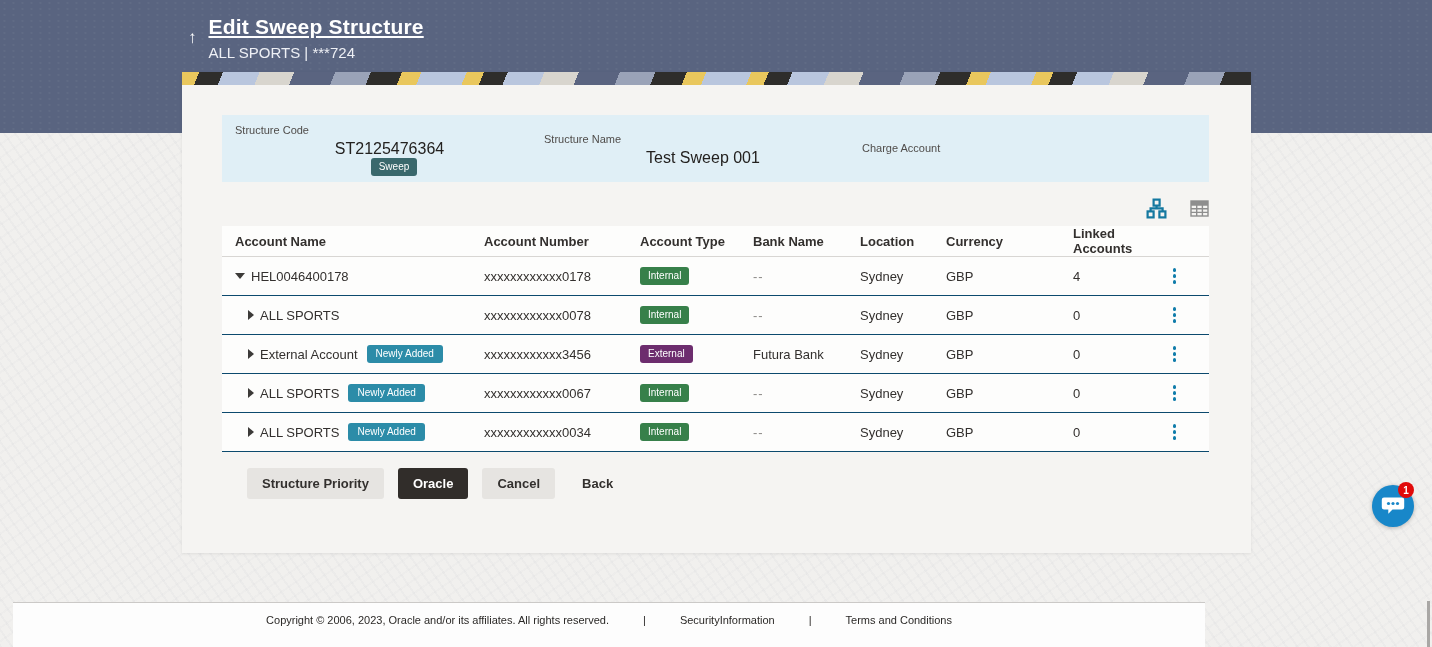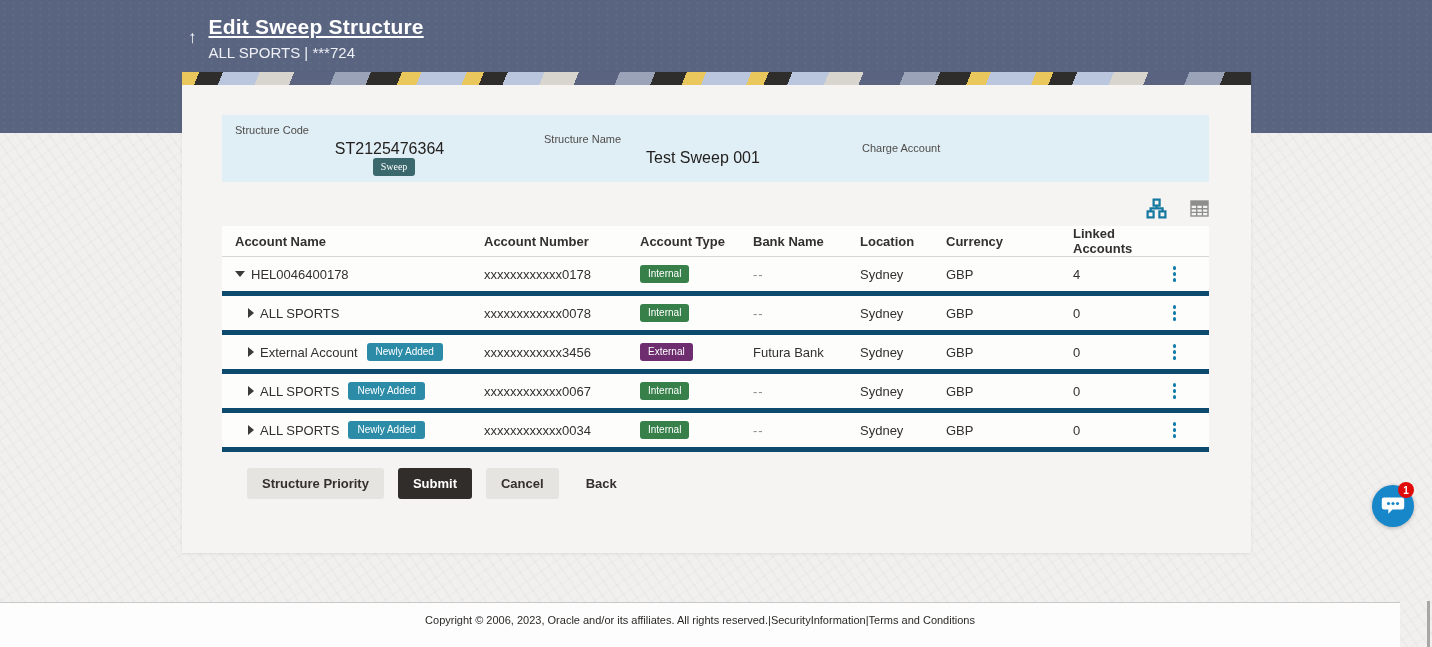--- a/index.html
+++ b/index.html
@@ -48,34 +48,34 @@
   .sfield.f1 { width:322px; padding-left:13px; }
   .sfield.f2 { width:318px; }
   .sfield.f3 { flex:1; }
   .flabel { font-size:11px; color:#4f4c4a; margin-bottom:4px; }
   .fvalue-row { display:flex; align-items:center;flex-direction:column; }
   .fvalue { font-size:16px; color:#23211f; }
   .badge {
     display:inline-block; color:#fff; font-size:10px; line-height:1;
     padding:4px 8px; border-radius:3px; white-space:nowrap;
   }
-  .badge.sweep { background:#3a686c; margin-left:9px;font-family:Liberation Serif, serif; }
+  .badge.sweep { background:#3a686c; margin-left:9px; }
 
   
   .view-toggle {
     margin:15px 42px 0 40px; display:flex; justify-content:flex-end;
     align-items:center; gap:23px; height:22px;
   }
   .view-toggle .icon-btn { cursor:pointer; display:inline-flex; }
 
   
   .table { margin:7px 42px 0 40px; background:#fdfdfc; }
   .thead, .trow { display:flex; align-items:center; }
   .thead { height:31px; border-bottom:1px solid #d8d6d3; background:#fdfdfc; }
-  .trow { height:39px; border-bottom:5px solid #0c4a6e; background:#fdfdfc; }
+  .trow { height:39px; border-bottom:1px solid #0c4a6e; background:#fdfdfc; }
   .c { font-size:13px; color:#33302e; display:flex; align-items:center; }
   .thead .c { font-weight:bold; font-size:13px; }
   .c.name { width:262px; padding-left:13px; }
   .trow .c.name.lvl1 { padding-left:26px; }
   .c.num { width:156px; }
   .c.type { width:113px; }
   .c.bank { width:107px; }
   .c.loc { width:86px; }
   .c.cur { width:91px; }
   .c.linked { width:130px;padding-left:36px; }
@@ -111,23 +111,23 @@
     box-shadow:0 1px 4px rgba(0,0,0,0.25);
   }
   .chat-badge {
     position:absolute; left:26px; top:-3px; min-width:16px; height:16px; border-radius:8px;
     background:#e10a0a; color:#fff; font-size:10px; font-weight:bold;
     display:flex; align-items:center; justify-content:center; padding:0 4px;
   }
 
   
   .footer {
-    position:absolute; left:0; top:602px; width:1400px; height:45px;
+    position:absolute; left:13px; top:602px; width:1192px; height:45px;
     background:#fdfdfd; border-top:1px solid #cbc9c7;
-    display:flex; align-items:flex-start; justify-content:center; padding-top:11px;
+    display:flex; align-items:flex-start; justify-content:center; padding-top:11px;gap:34px;
   }
   .footer span { font-size:11px; color:#2b2927; }
   .footer .flink { cursor:pointer; }
 
   .scrollbar-thumb {
     position:absolute; right:2px; top:601px; width:3px; height:46px; background:#a9a7a5;
   }
 </style>
 </head>
 <body>
@@ -309,21 +309,21 @@
               <i></i>
               <i></i>
               <i></i>
             </span>
           </div>
       </div>
     </div>
 
     <div class="btn-row">
       <button class="btn">Structure Priority</button>
-      <button class="btn primary">Submit</button>
+      <button class="btn primary">Oracle</button>
       <button class="btn cancel">Cancel</button>
       <button class="btn link">Back</button>
     </div>
   </div>
 
   <div class="chat-fab">
     <div class="chat-circle">
       <svg width="24" height="22" viewBox="0 0 24 22">
         <path d="M3 3.5 h18 a2.2 2.2 0 0 1 2.2 2.2 v7.6 a2.2 2.2 0 0 1 -2.2 2.2 h-9.5 l-4.2 4.2 v-4.2 H3 a2.2 2.2 0 0 1 -2.2 -2.2 V5.7 A2.2 2.2 0 0 1 3 3.5 z" fill="#ffffff" transform="translate(0,-1)"></path>
         <circle cx="7.5" cy="8.5" r="1.6" fill="#1887c9"></circle>

